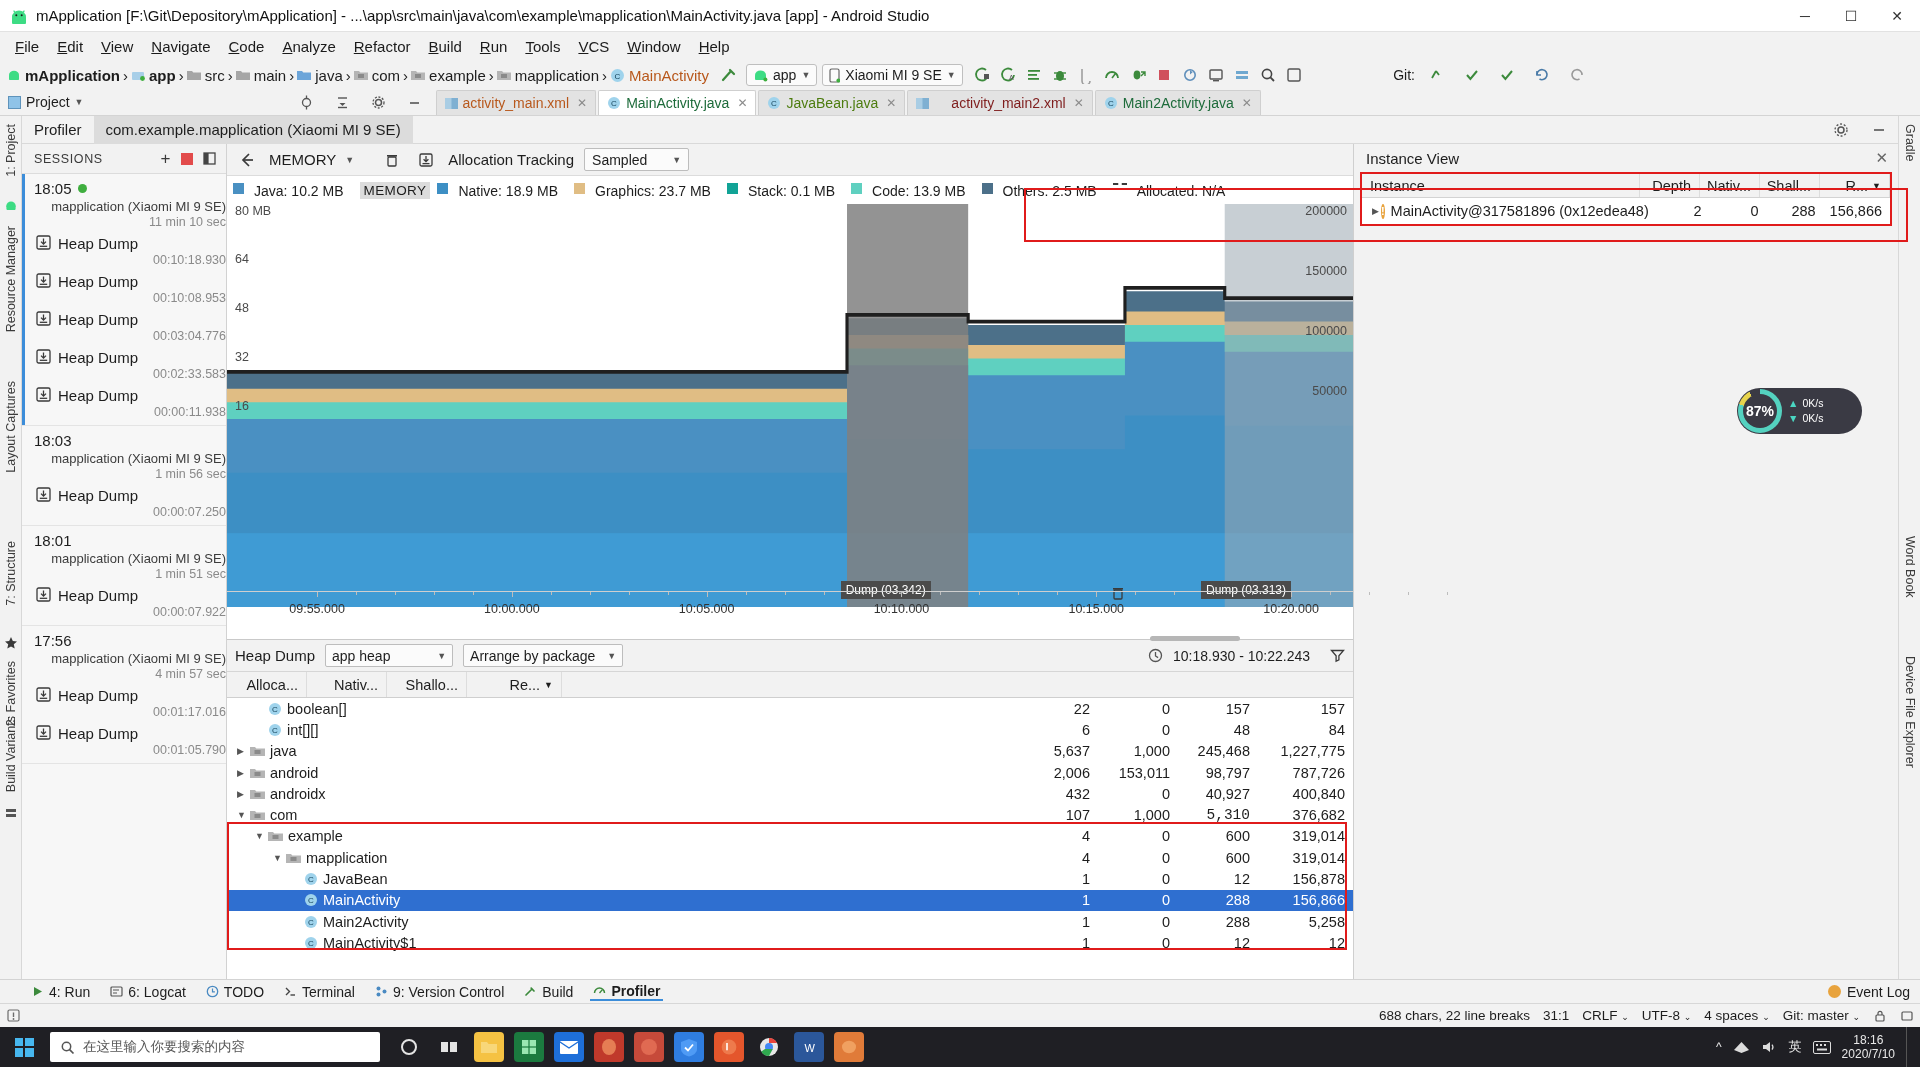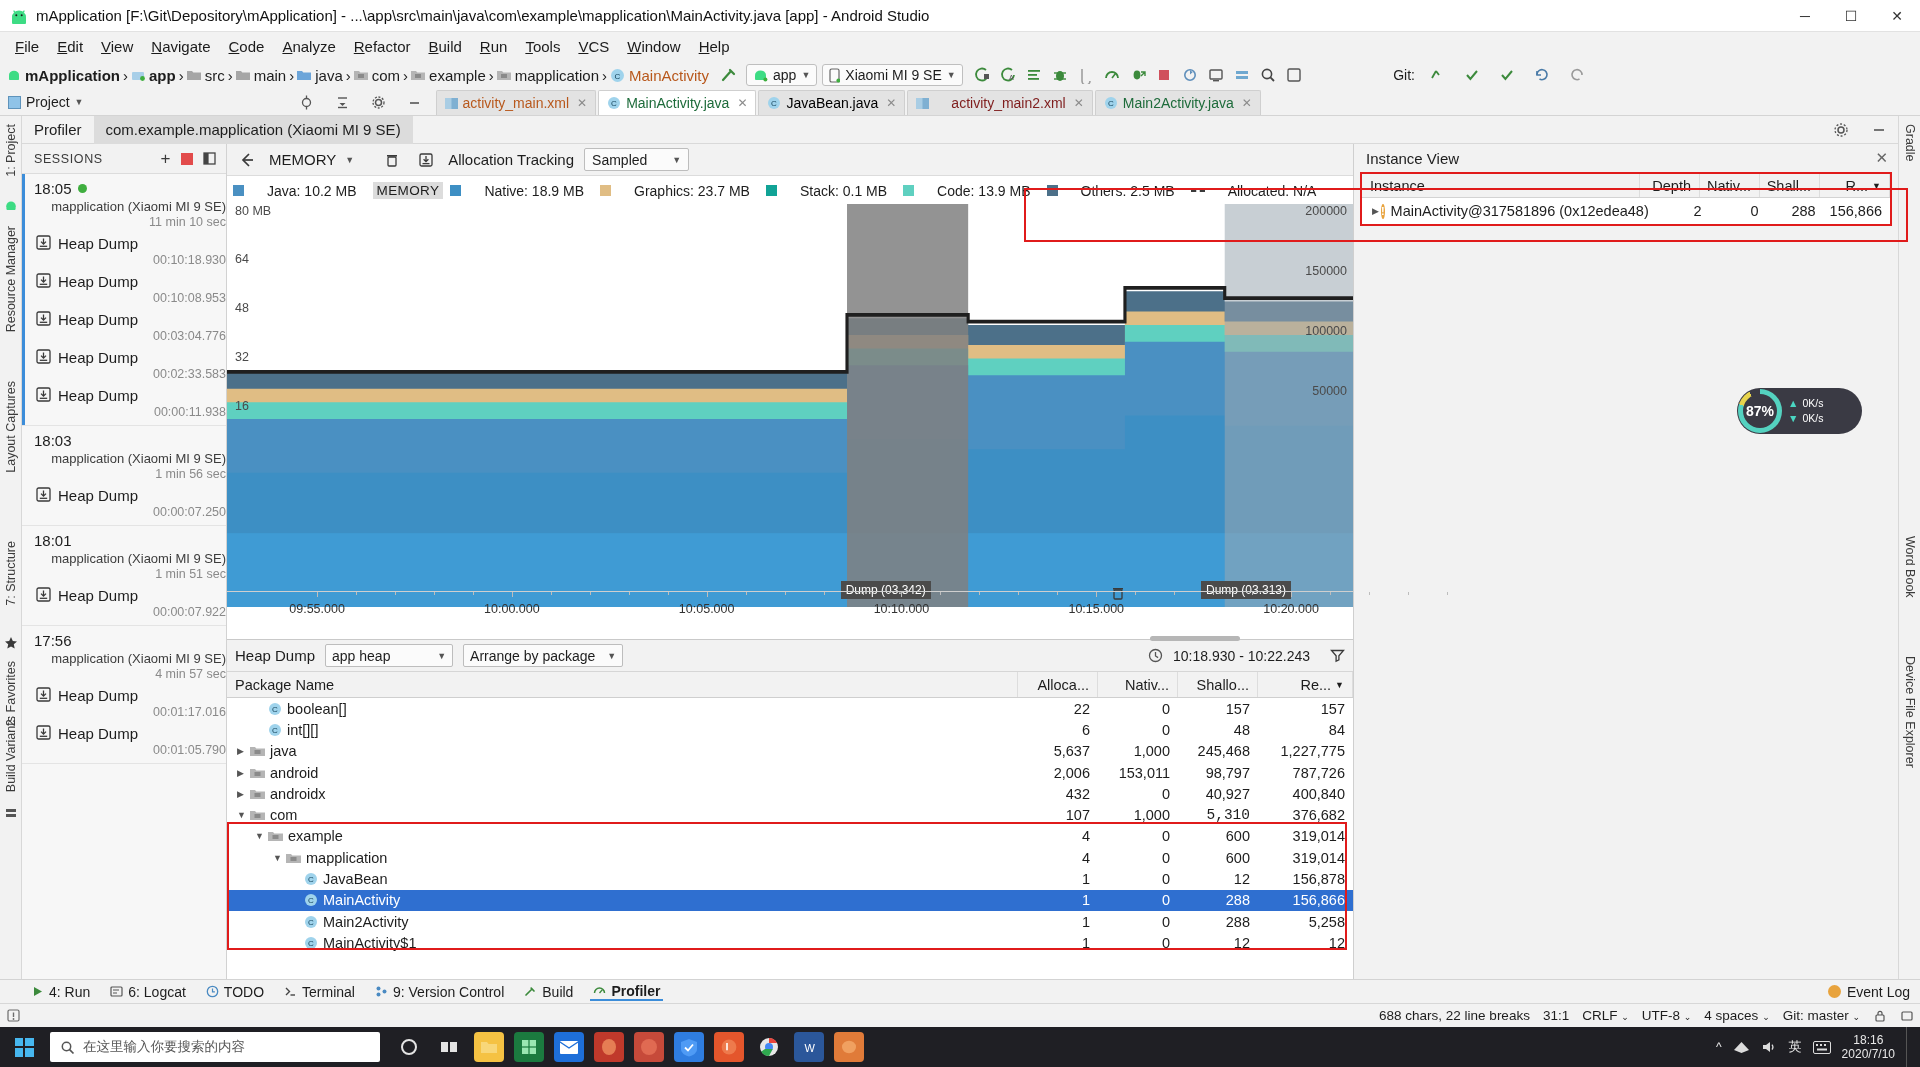--- a/index.html
+++ b/index.html
@@ -84,21 +84,21 @@
   
   .chartcol{ flex:1 1 auto; display:flex; flex-direction:column; min-width:0;}
   .chart-toolbar{ height:32px; display:flex; align-items:center; gap:10px; padding-left:8px; background:#f2f2f2; border-bottom:1px solid #dcdcdc; flex:0 0 32px;}
   .tb-btn{ width:24px;height:24px;display:flex;align-items:center;justify-content:center;}
   .sel-box{ height:23px; border:1px solid #bdbdbd; background:#fbfbfb; display:flex; align-items:center;
             padding:0 7px; gap:16px; font-size:14px; border-radius:2px;}
   .memlabel{ font-size:15px; display:flex; align-items:center; gap:9px; }
 
   .chart-area{ flex:1 1 auto; position:relative; background:#fff; min-height:0;}
   .legend{ position:absolute; left:6px; top:6px; display:flex; align-items:center; gap:7px; font-size:14px; z-index:6; white-space:nowrap;}
-  .legend .grp{ display:flex; align-items:center; gap:23px; margin-right:9px;}
+  .legend .grp{ display:flex; gap:10px; margin-right:9px;}
   .sw{ width:11px;height:11px; display:inline-block;}
   .memtag{ background:#dcdcdc; padding:1px 4px; font-size:13.5px; letter-spacing:.4px;}
   .plot{ position:absolute; left:0; right:0; top:28px; bottom:32px; }
   .ylab{ position:absolute; left:8px; font-size:12.5px; color:#4a4a4a;}
   .ylabR{ position:absolute; right:6px; font-size:12.5px; color:#4a4a4a;}
   .xaxis{ position:absolute; left:0; right:0; bottom:16px; height:32px; border-top:1px solid #cfcfcf;}
   .xt{ position:absolute; font-size:12.5px; color:#333; top:10px; transform:translateX(-50%); white-space:nowrap;}
   .tick{ position:absolute; top:0; width:1px; height:5px; background:#bdbdbd;}
   .dumpchip{ position:absolute; background:#4b4b4b; color:#fff; font-size:12px; padding:2px 5px; white-space:nowrap;}
 
@@ -486,21 +486,21 @@
           <span style="color: rgb(29, 107, 58);">MainActivity.java</span>
           <span class="x">✕</span>
         </div>
         <div class="tab">
           <span>
             <svg width="14" height="14" viewBox="0 0 14 14">
               <circle cx="7" cy="7" r="6" fill="#9fd3ec"></circle>
               <text x="4" y="10" font-size="8" fill="#15445c" font-family="Liberation Sans, sans-serif">C</text>
             </svg>
           </span>
-          <span style="color: #000000;">JavaBean.java</span>
+          <span style="color: #4d7c0f;">JavaBean.java</span>
           <span class="x">✕</span>
         </div>
         <div class="tab">
           <span>
             <svg width="13" height="13" viewBox="0 0 13 13">
               <rect x="0" y="1" width="13" height="11" fill="#7fb0d2"></rect>
               <path d="M0 1 h6.5 v11 H0z" fill="#a9cde4"></path>
             </svg>
           </span>
           <span style="color: #7f1d1d; margin-left: 17px;">activity_main2.xml</span>
@@ -883,23 +883,20 @@
                 <span>10:18.930 - 10:22.243</span>
                 <span style="margin-left:10px;">
                   <svg width="15" height="15" viewBox="0 0 15 15">
                       <path d="M1.5 2.5 h12 l-4.6 5.2 v4.2 l-2.8 1.4 v-5.6z" fill="none" stroke="#3a3a3a" stroke-width="1.3"></path>
                     </svg>
                 </span>
               </span>
             </div>
             <div class="tbl">
               <div class="thead" id="heap-thead">
-                  <div class="th" style="width: auto; flex: 1 1 auto;">
-                    <span>Package Name</span>
-                  </div>
                   <div class="th num" style="width: 80px;">
                     <span>Alloca...</span>
                   </div>
                   <div class="th num" style="width: 80px;">
                     <span>Nativ...</span>
                   </div>
                   <div class="th num" style="width: 80px;">
                     <span>Shallo...</span>
                   </div>
                   <div class="th num" style="width: 95px;">

